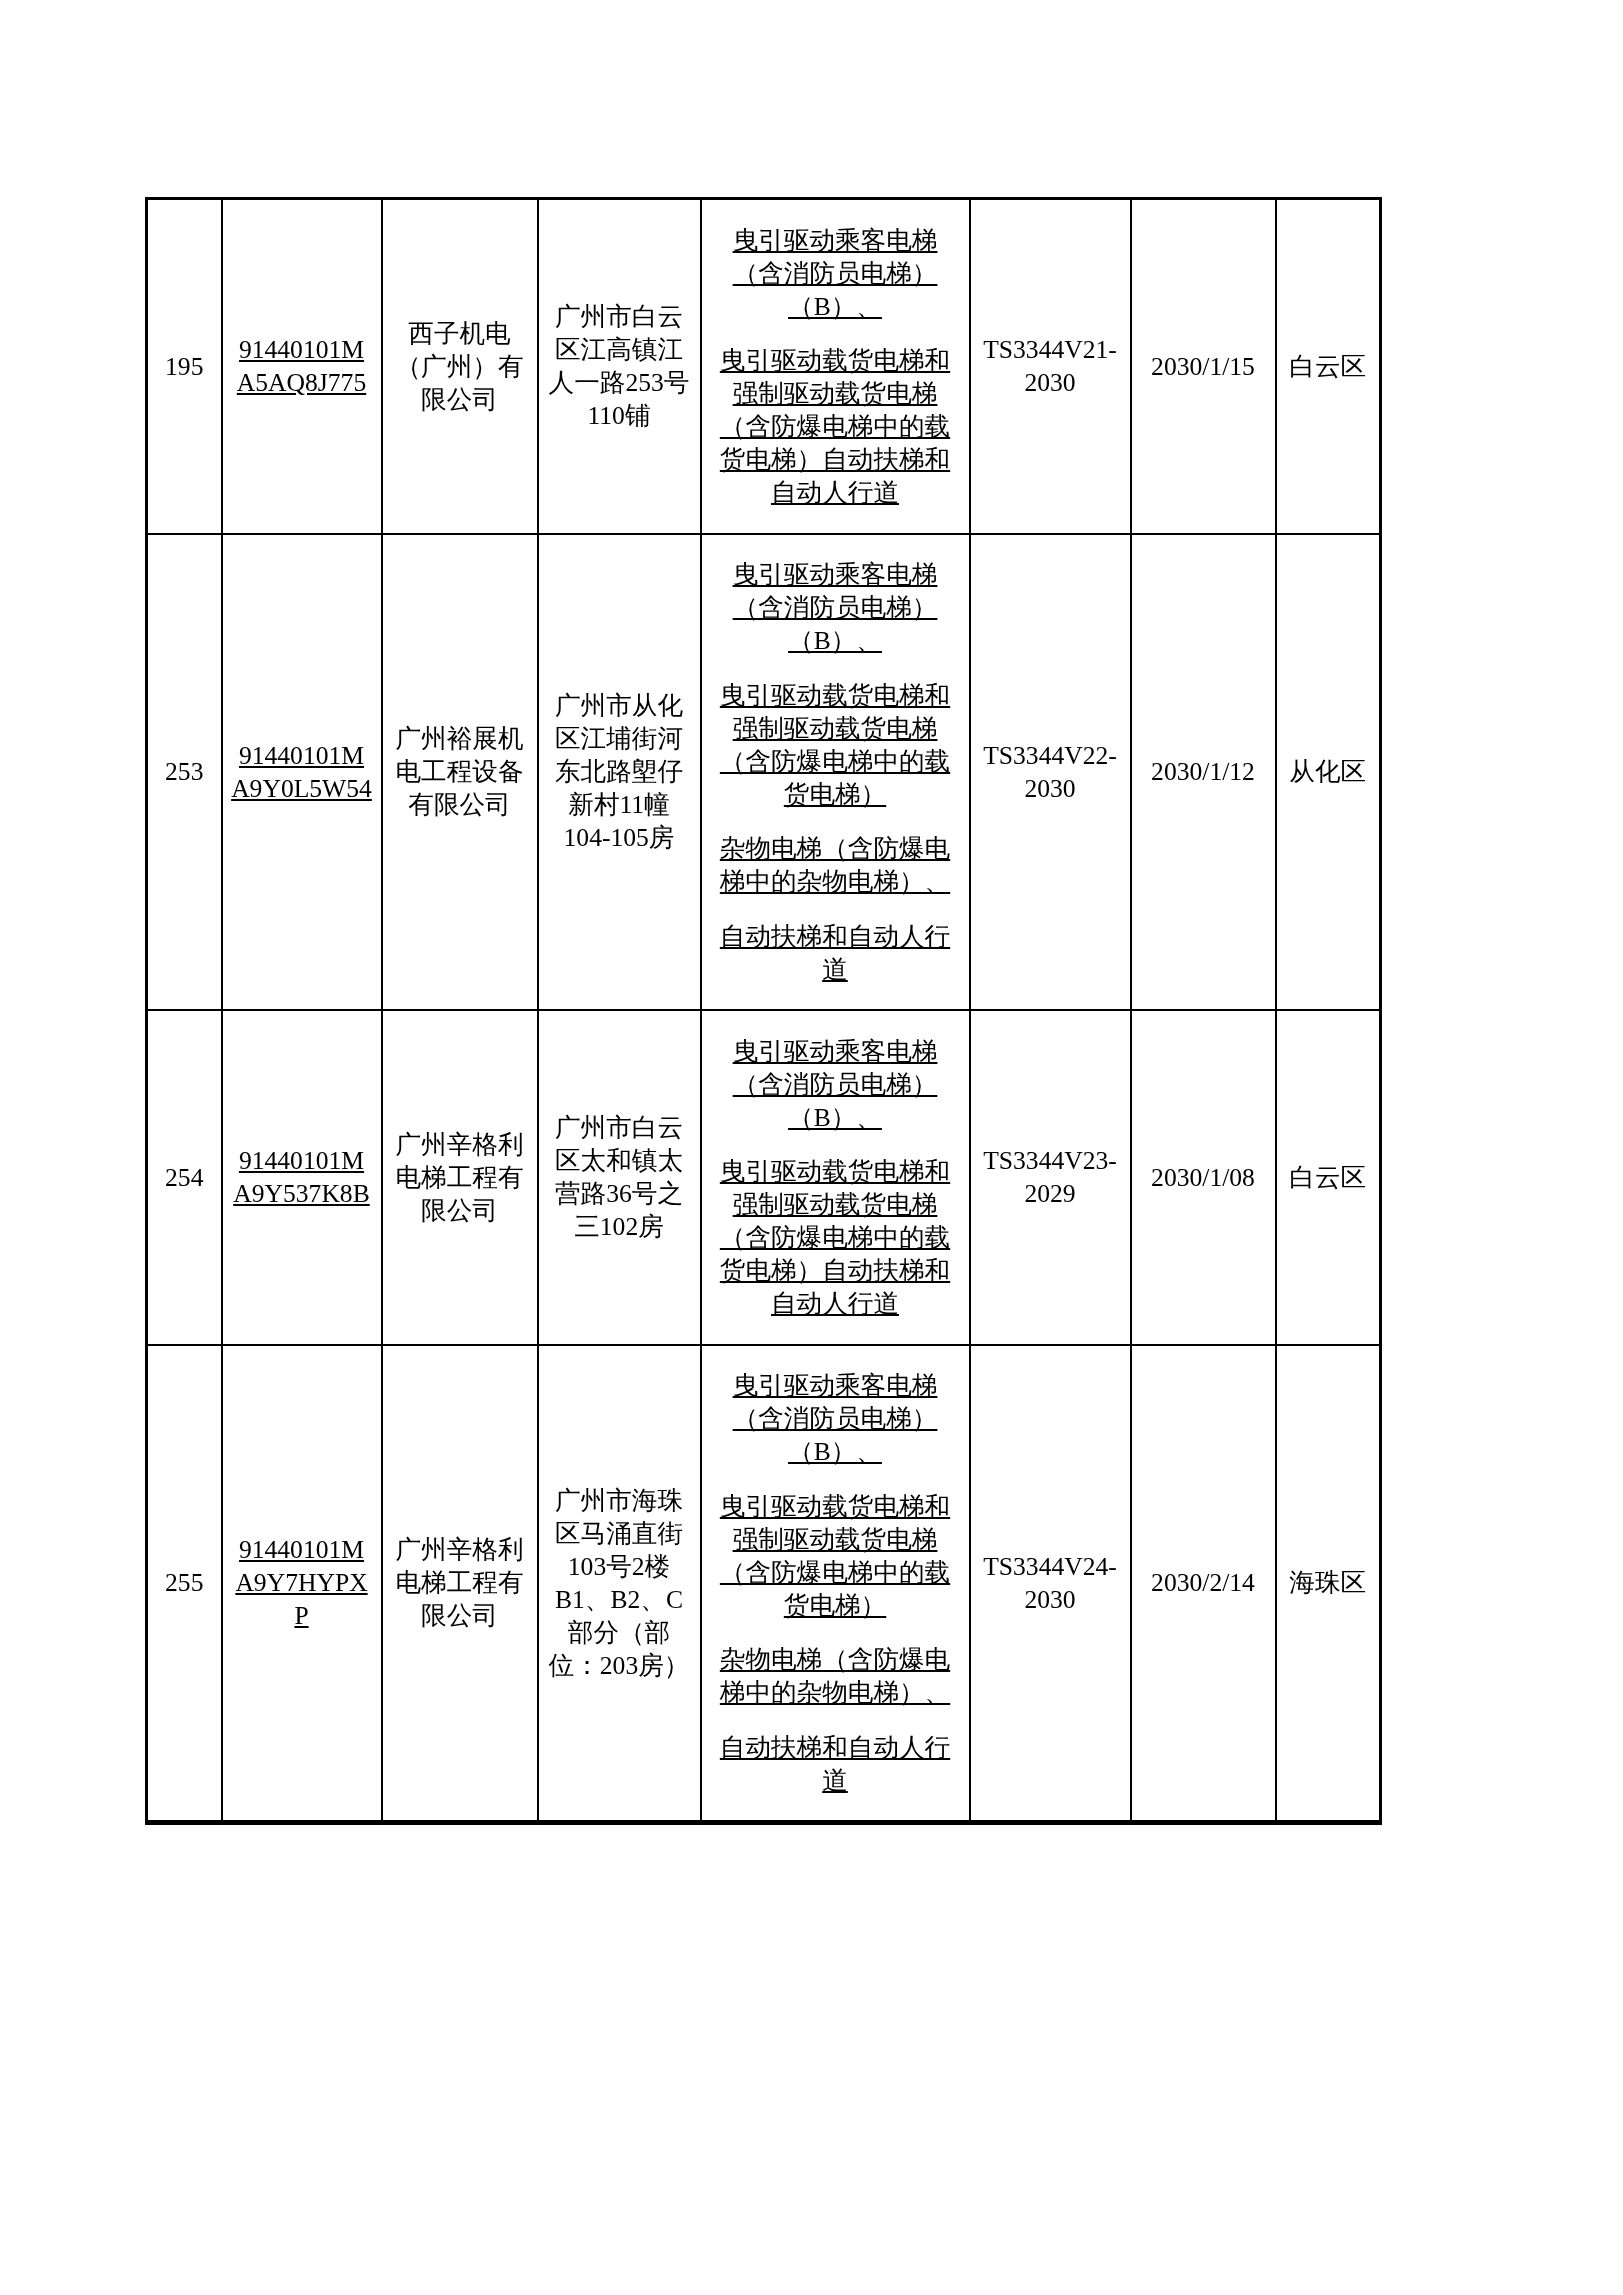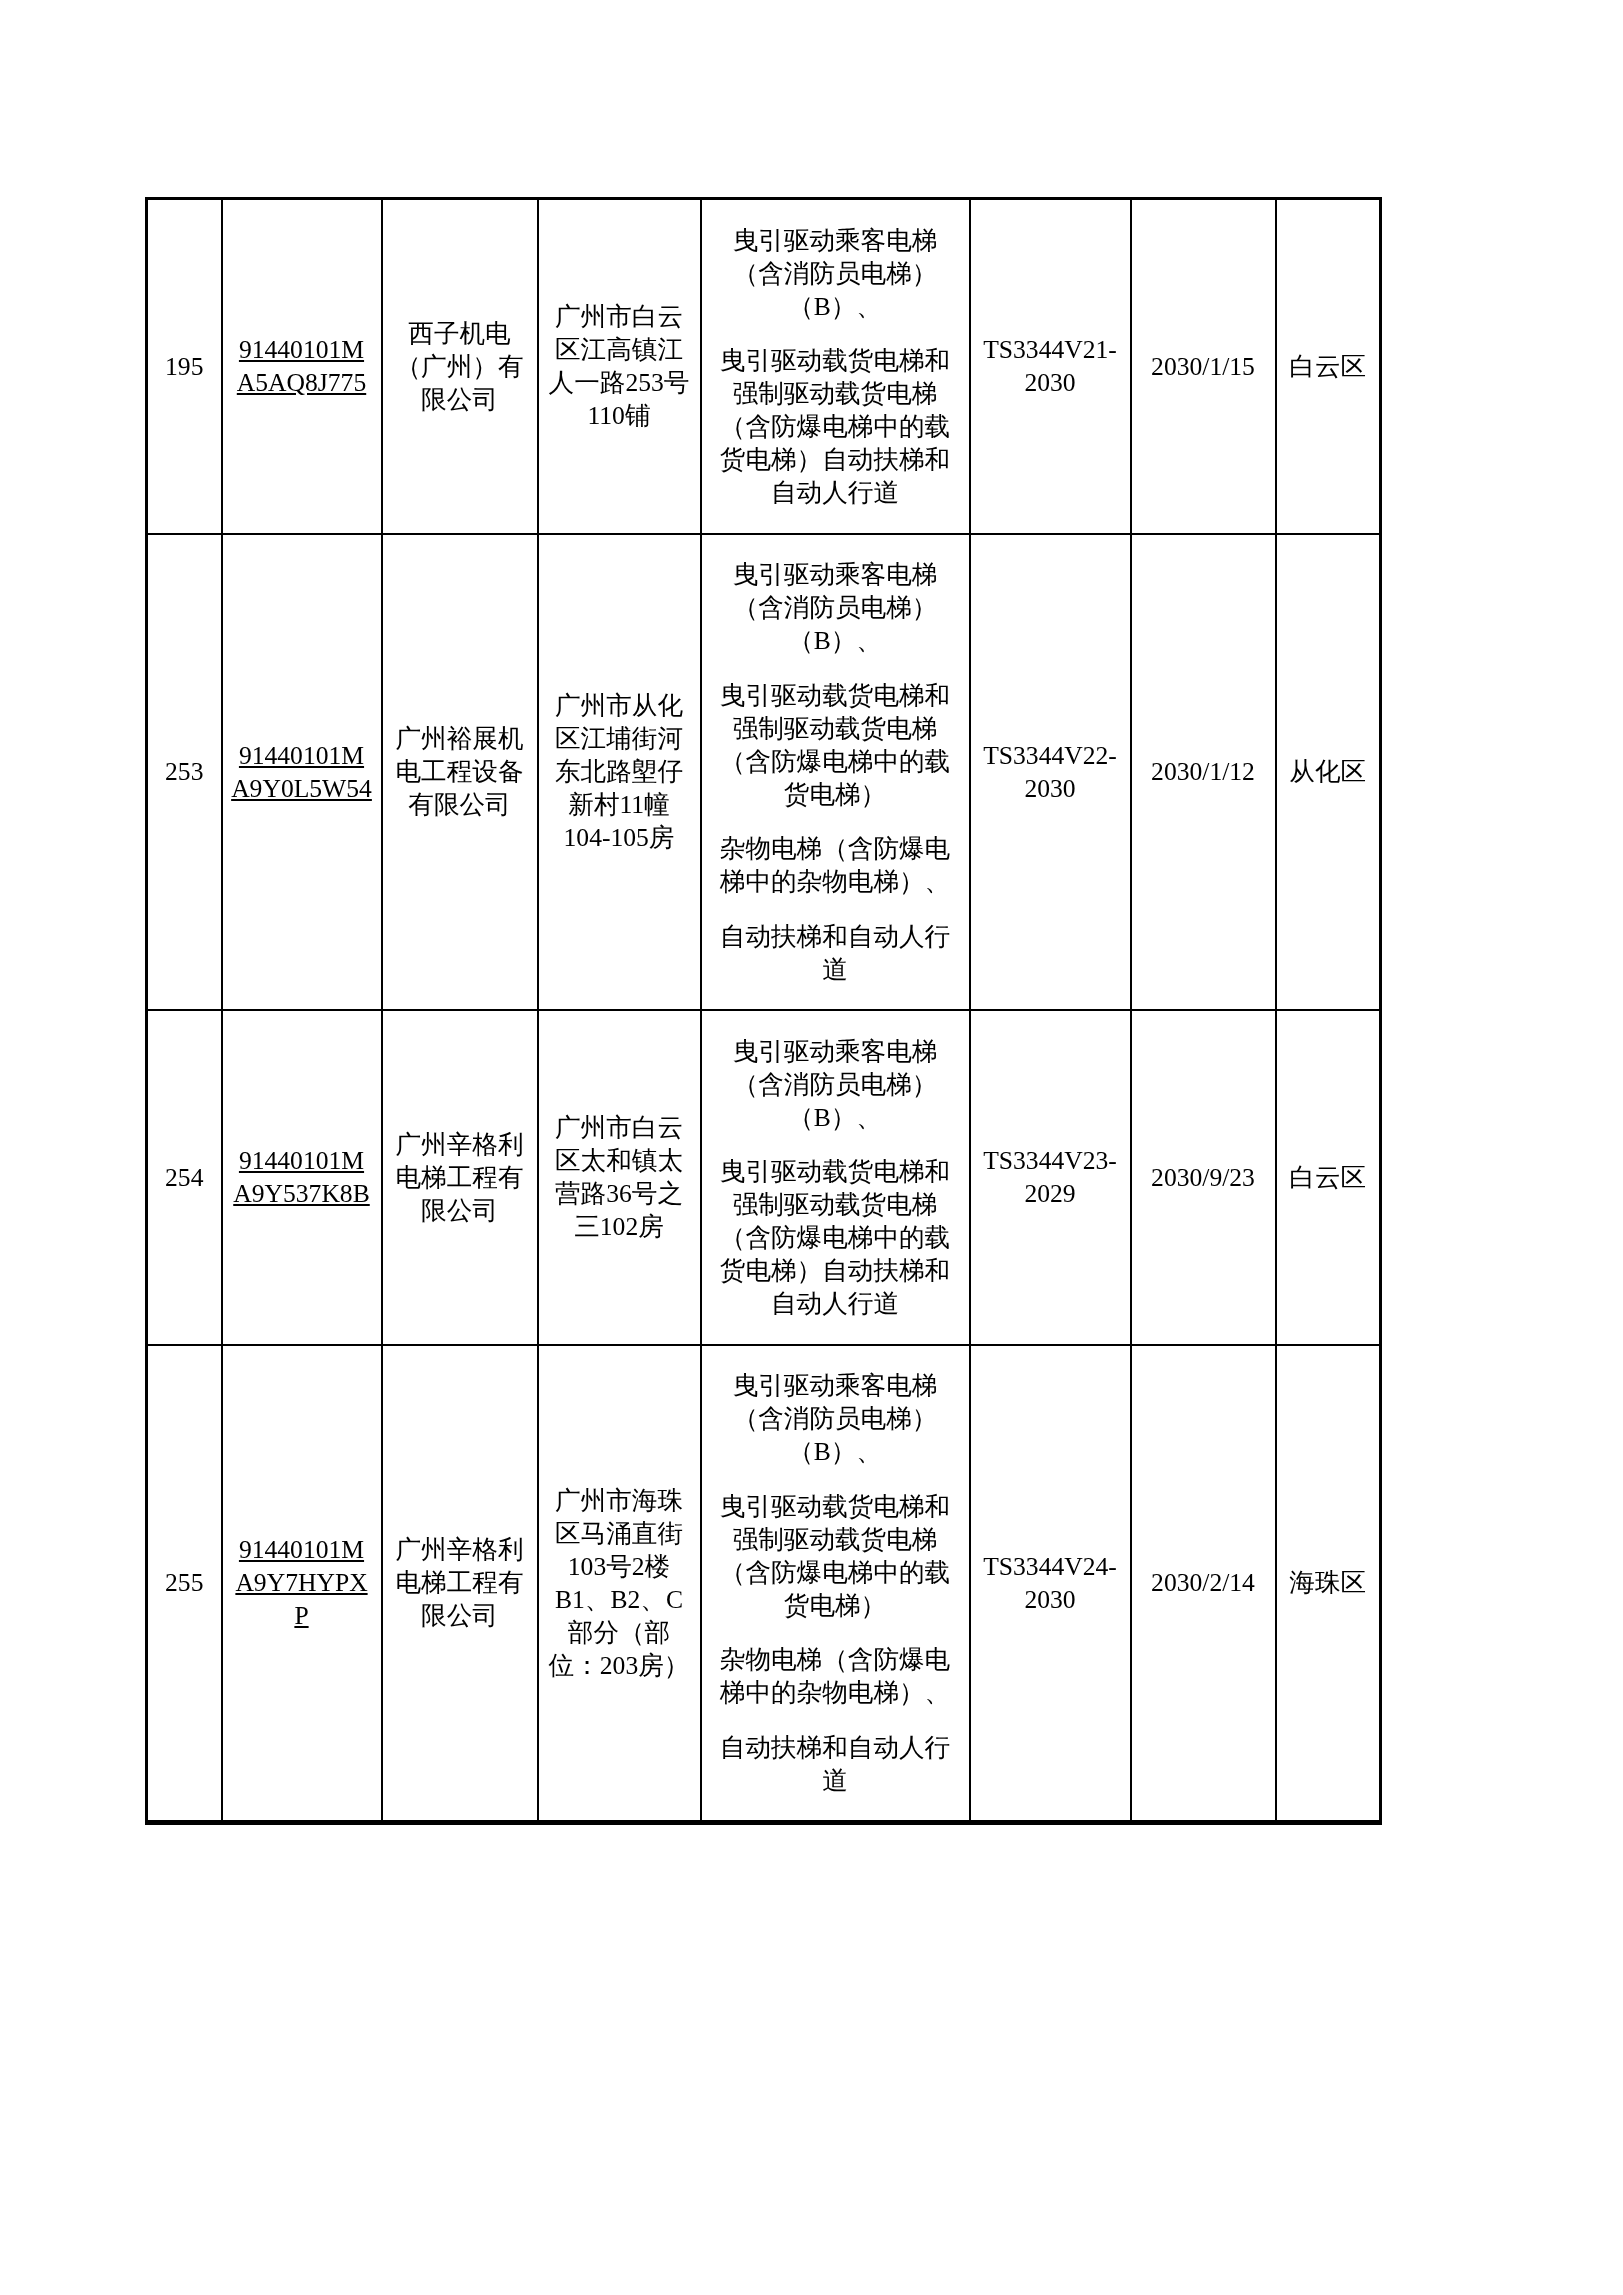--- a/index.html
+++ b/index.html
@@ -44,20 +44,21 @@
   td.c-no, td.c-code, td.c-cert, td.c-date {
     font-family: "Liberation Mono", "DejaVu Sans Mono", monospace;
     font-size: 20.4px;
     line-height: 33px;
   }
   td.c-code { word-break: break-all; text-decoration: underline; }
   td.c-cert { padding: 2px 6.1px; margin-top: 40px; }
   td.c-scope { padding: 2px 6.1px; }
   td.c-scope p {
     margin: 21.5px 0;
+    text-decoration: underline;
   }
 </style>
 </head>
 <body>
 
 <div class="page">
   <table class="license-table">
     <colgroup>
       <col style="width:75px">
       <col style="width:160px">
@@ -100,21 +101,21 @@
         <tr>
     <td class="c-no">254</td>
     <td class="c-code">91440101MA9Y537K8B</td>
     <td class="c-company">广州辛格利电梯工程有限公司</td>
     <td class="c-address">广州市白云区太和镇太营路36号之三102房</td>
     <td class="c-scope">
             <p>曳引驱动乘客电梯（含消防员电梯）（B）、</p>
             <p>曳引驱动载货电梯和强制驱动载货电梯（含防爆电梯中的载货电梯）自动扶梯和自动人行道</p>
           </td>
     <td class="c-cert">TS3344V23-2029</td>
-    <td class="c-date">2030/9/23</td>
+    <td class="c-date">2030/1/08</td>
     <td class="c-district">白云区</td>
   </tr>
         <tr>
     <td class="c-no">255</td>
     <td class="c-code">91440101MA9Y7HYPXP</td>
     <td class="c-company">广州辛格利电梯工程有限公司</td>
     <td class="c-address">广州市海珠区马涌直街103号2楼B1、B2、C部分（部位：203房）</td>
     <td class="c-scope">
             <p>曳引驱动乘客电梯（含消防员电梯）（B）、</p>
             <p>曳引驱动载货电梯和强制驱动载货电梯（含防爆电梯中的载货电梯）</p>

